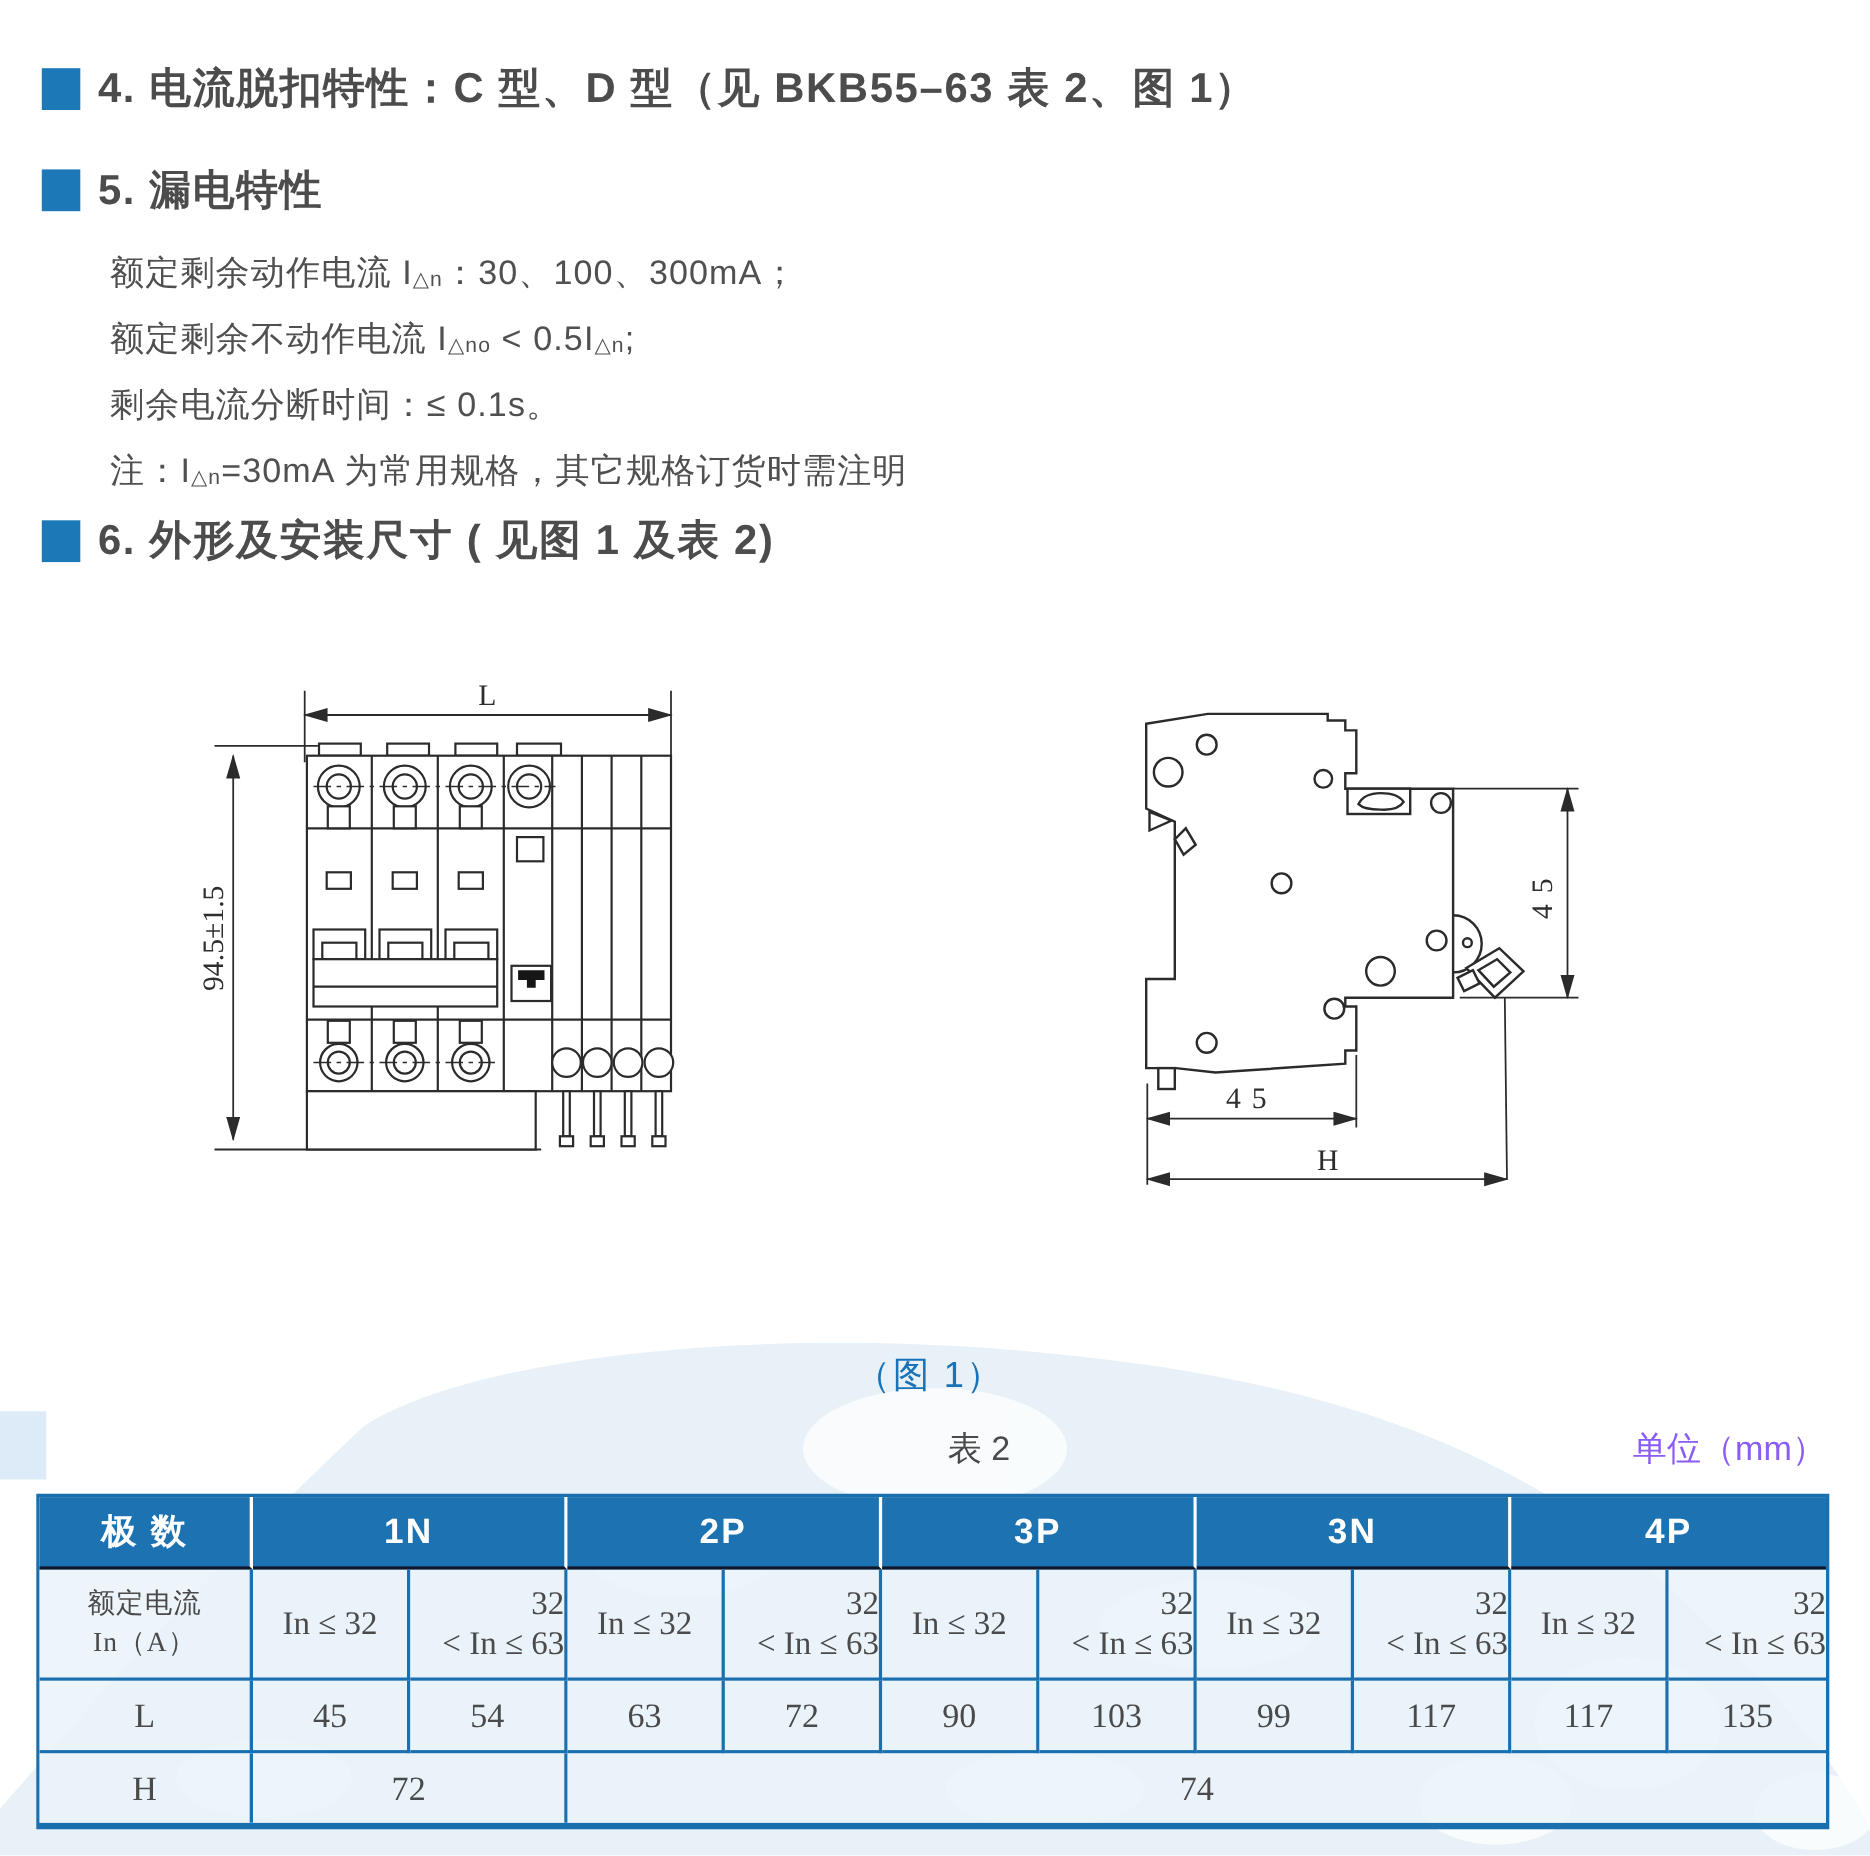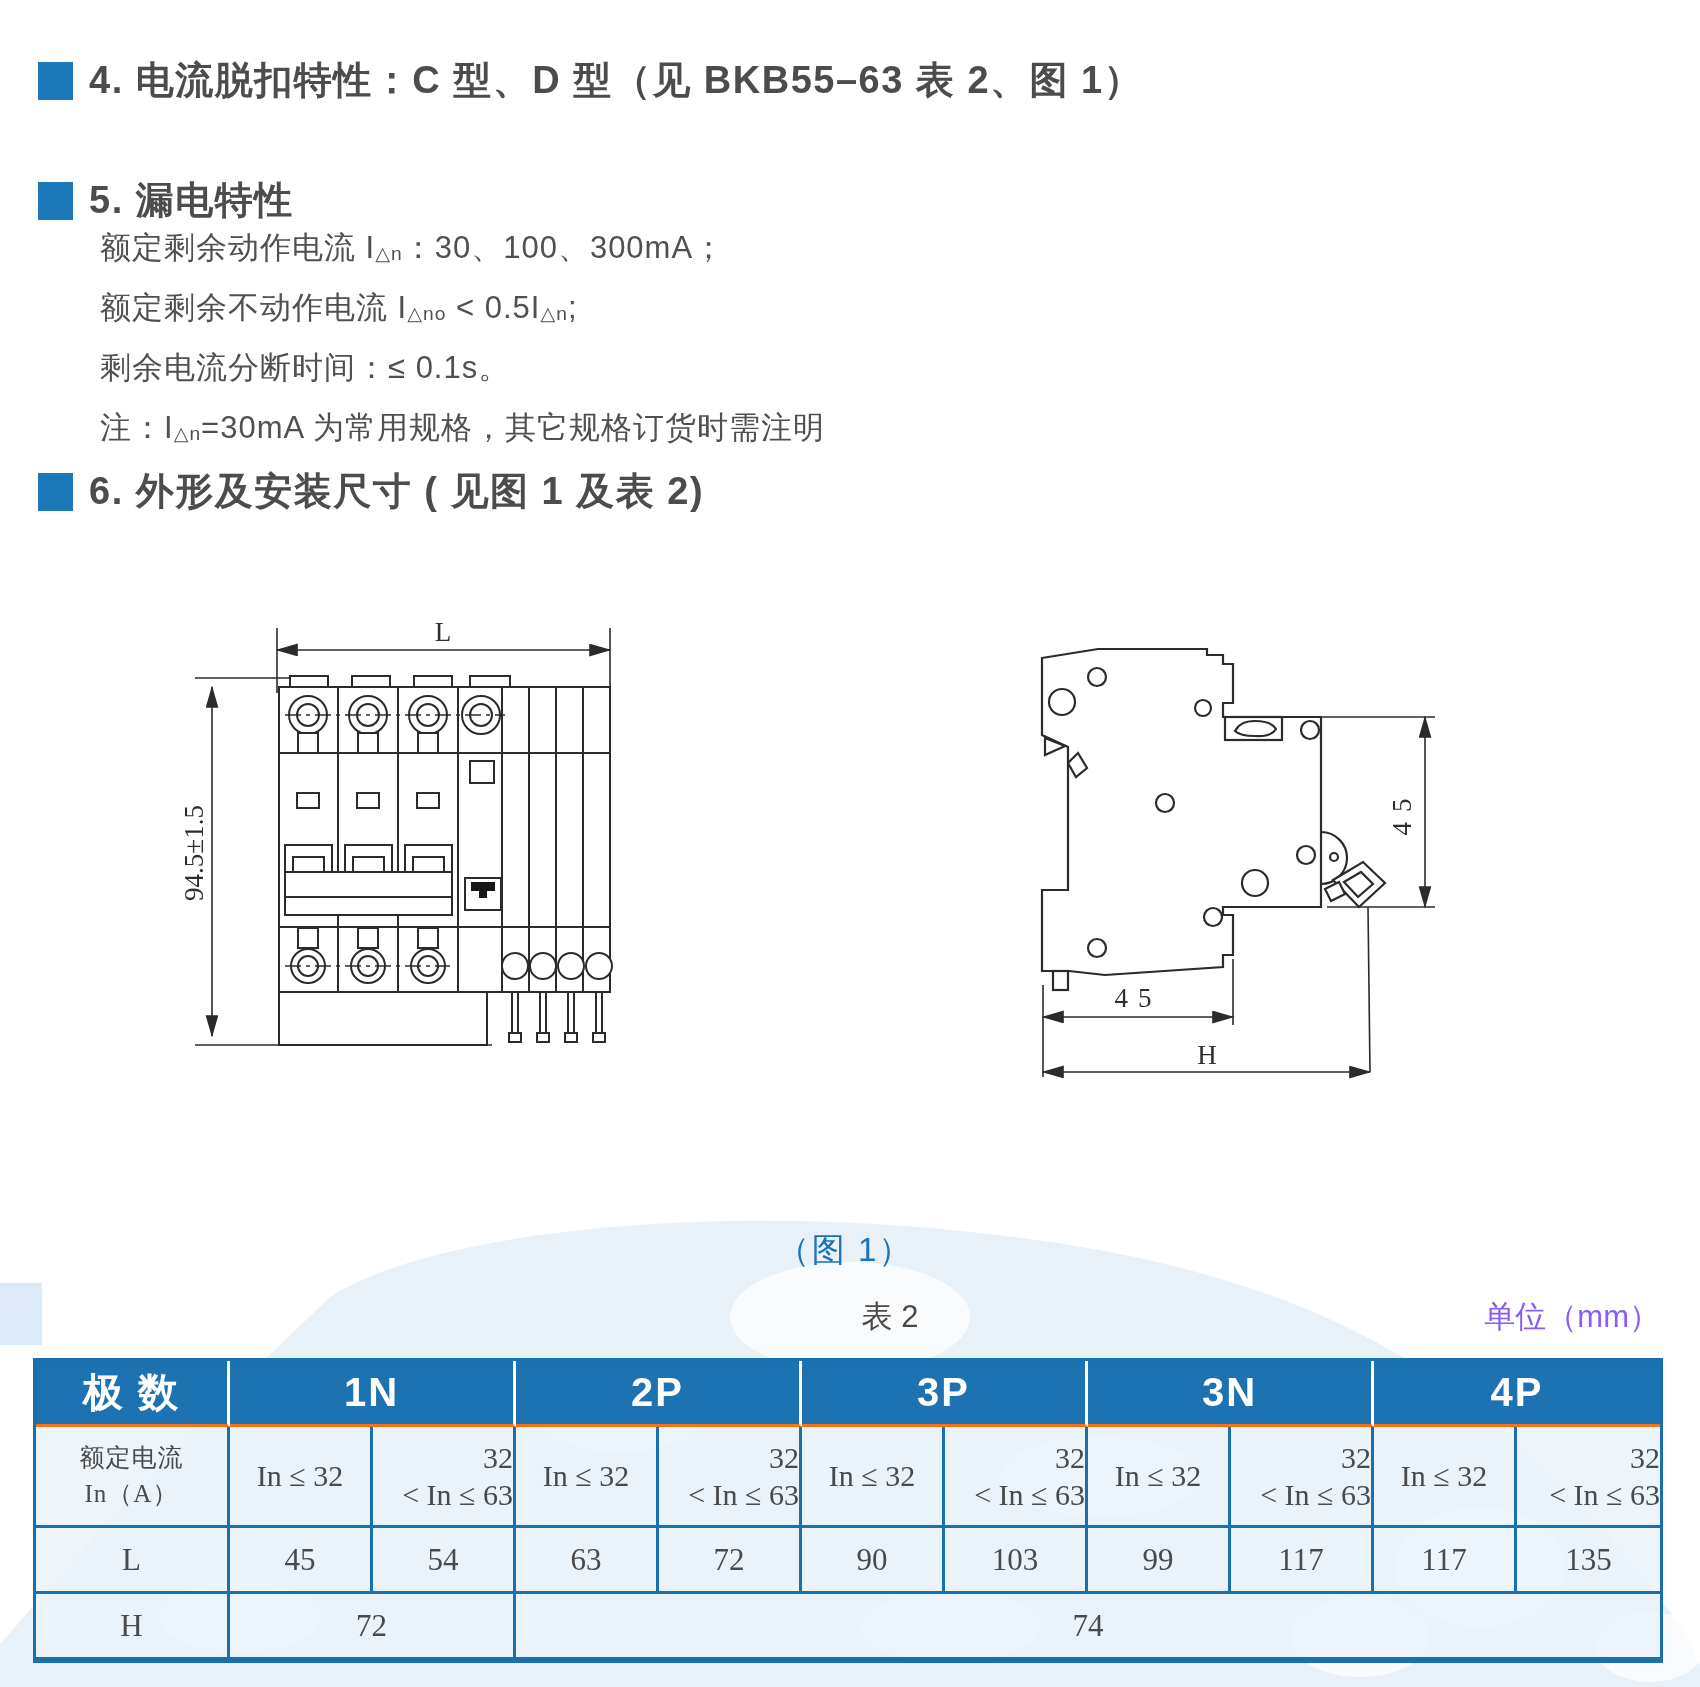--- a/index.html
+++ b/index.html
@@ -4,40 +4,40 @@
 <style>
   html,body { margin:0; padding:0; background:#fff; }
   .page { position:relative; width:1700px; height:1687px; background:#ffffff;
           font-family:"Liberation Sans",sans-serif; overflow:hidden; }
   .layer { position:absolute; z-index:1; }
   .watermark { position:absolute; left:0; top:1147px; z-index:0; }
 
   .sec { position:absolute; left:38px; display:flex; align-items:center; gap:16px; z-index:1; }
   .bullet { width:35px; height:38px; background:#1d78b8; flex:none; }
   .sec h2 { margin:0; font-size:38px; font-weight:bold; color:#4c4c4c; letter-spacing:1.5px; white-space:nowrap; }
-  .sec4 { top:55px; } .sec5 { top:175px; } .sec6 { top:466px; }
+  .sec4 { top:55px; } .sec5 { top:147px; } .sec6 { top:466px; }
 
   .specs { position:absolute; left:97px; top:216px; z-index:1; }
   .specs p { margin:3px; height:57px; line-height:57px; font-size:31px; color:#505050; letter-spacing:1px; white-space:nowrap; }
   .specs .sub { font-size:0.62em; vertical-align:-0.10em; }
 
   .fig-caption { position:absolute; top:1192px; left:0; width:1690px; text-align:center;
                  font-size:33px; color:#1a72b8; z-index:1; letter-spacing:2px;margin-top:36px; }
 
   .tbl-caption { position:absolute; top:1296px; left:0; width:1700px; text-align:center;
                  font-size:31px; color:#4a4a4a; z-index:1;padding-left:40px; }
   .tbl-unit { position:absolute; top:1296px; right:40px; font-size:31px; color:#8b5cf6; z-index:1; }
 
   table.dim { position:absolute; left:33px; top:1358px; z-index:1; table-layout:fixed;
               border-collapse:separate; border-spacing:0;
               border:3px solid #1a6fae; border-bottom-width:6px;
               font-family:"Liberation Serif",serif; color:#4a4a4a; text-align:center; }
   table.dim th { background:#1d73b2; color:#ffffff; font-family:"Liberation Sans",sans-serif;
-                 font-weight:bold; font-size:40px; height:63px; padding:0;
-                 border-right:3px solid #ffffff; border-bottom:3px solid #f97316; letter-spacing:2px; }
+                 font-weight:bold; font-size:32px; height:63px; padding:0;
+                 border-right:3px solid #ffffff; border-bottom:3px solid #0f172a; letter-spacing:2px; }
   table.dim th.lastc { border-right:none;margin-left:26px; }
   table.dim td { padding:0; background:rgba(234,243,250,0.85);
                  border-right:3px solid #1a6fae; border-bottom:3px solid #1a6fae; }
   table.dim td.lastc { border-right:none; }
   table.dim tr.lastr td { border-bottom:none; }
   tr.r2 td { height:98px; font-size:30px; }
   .r2label { font-size:25px; line-height:1.45; letter-spacing:1px; }
   .twolines { line-height:1.25;text-align:right; }
   tr.rL td, tr.rH td { height:63px; font-size:31px; }
 

